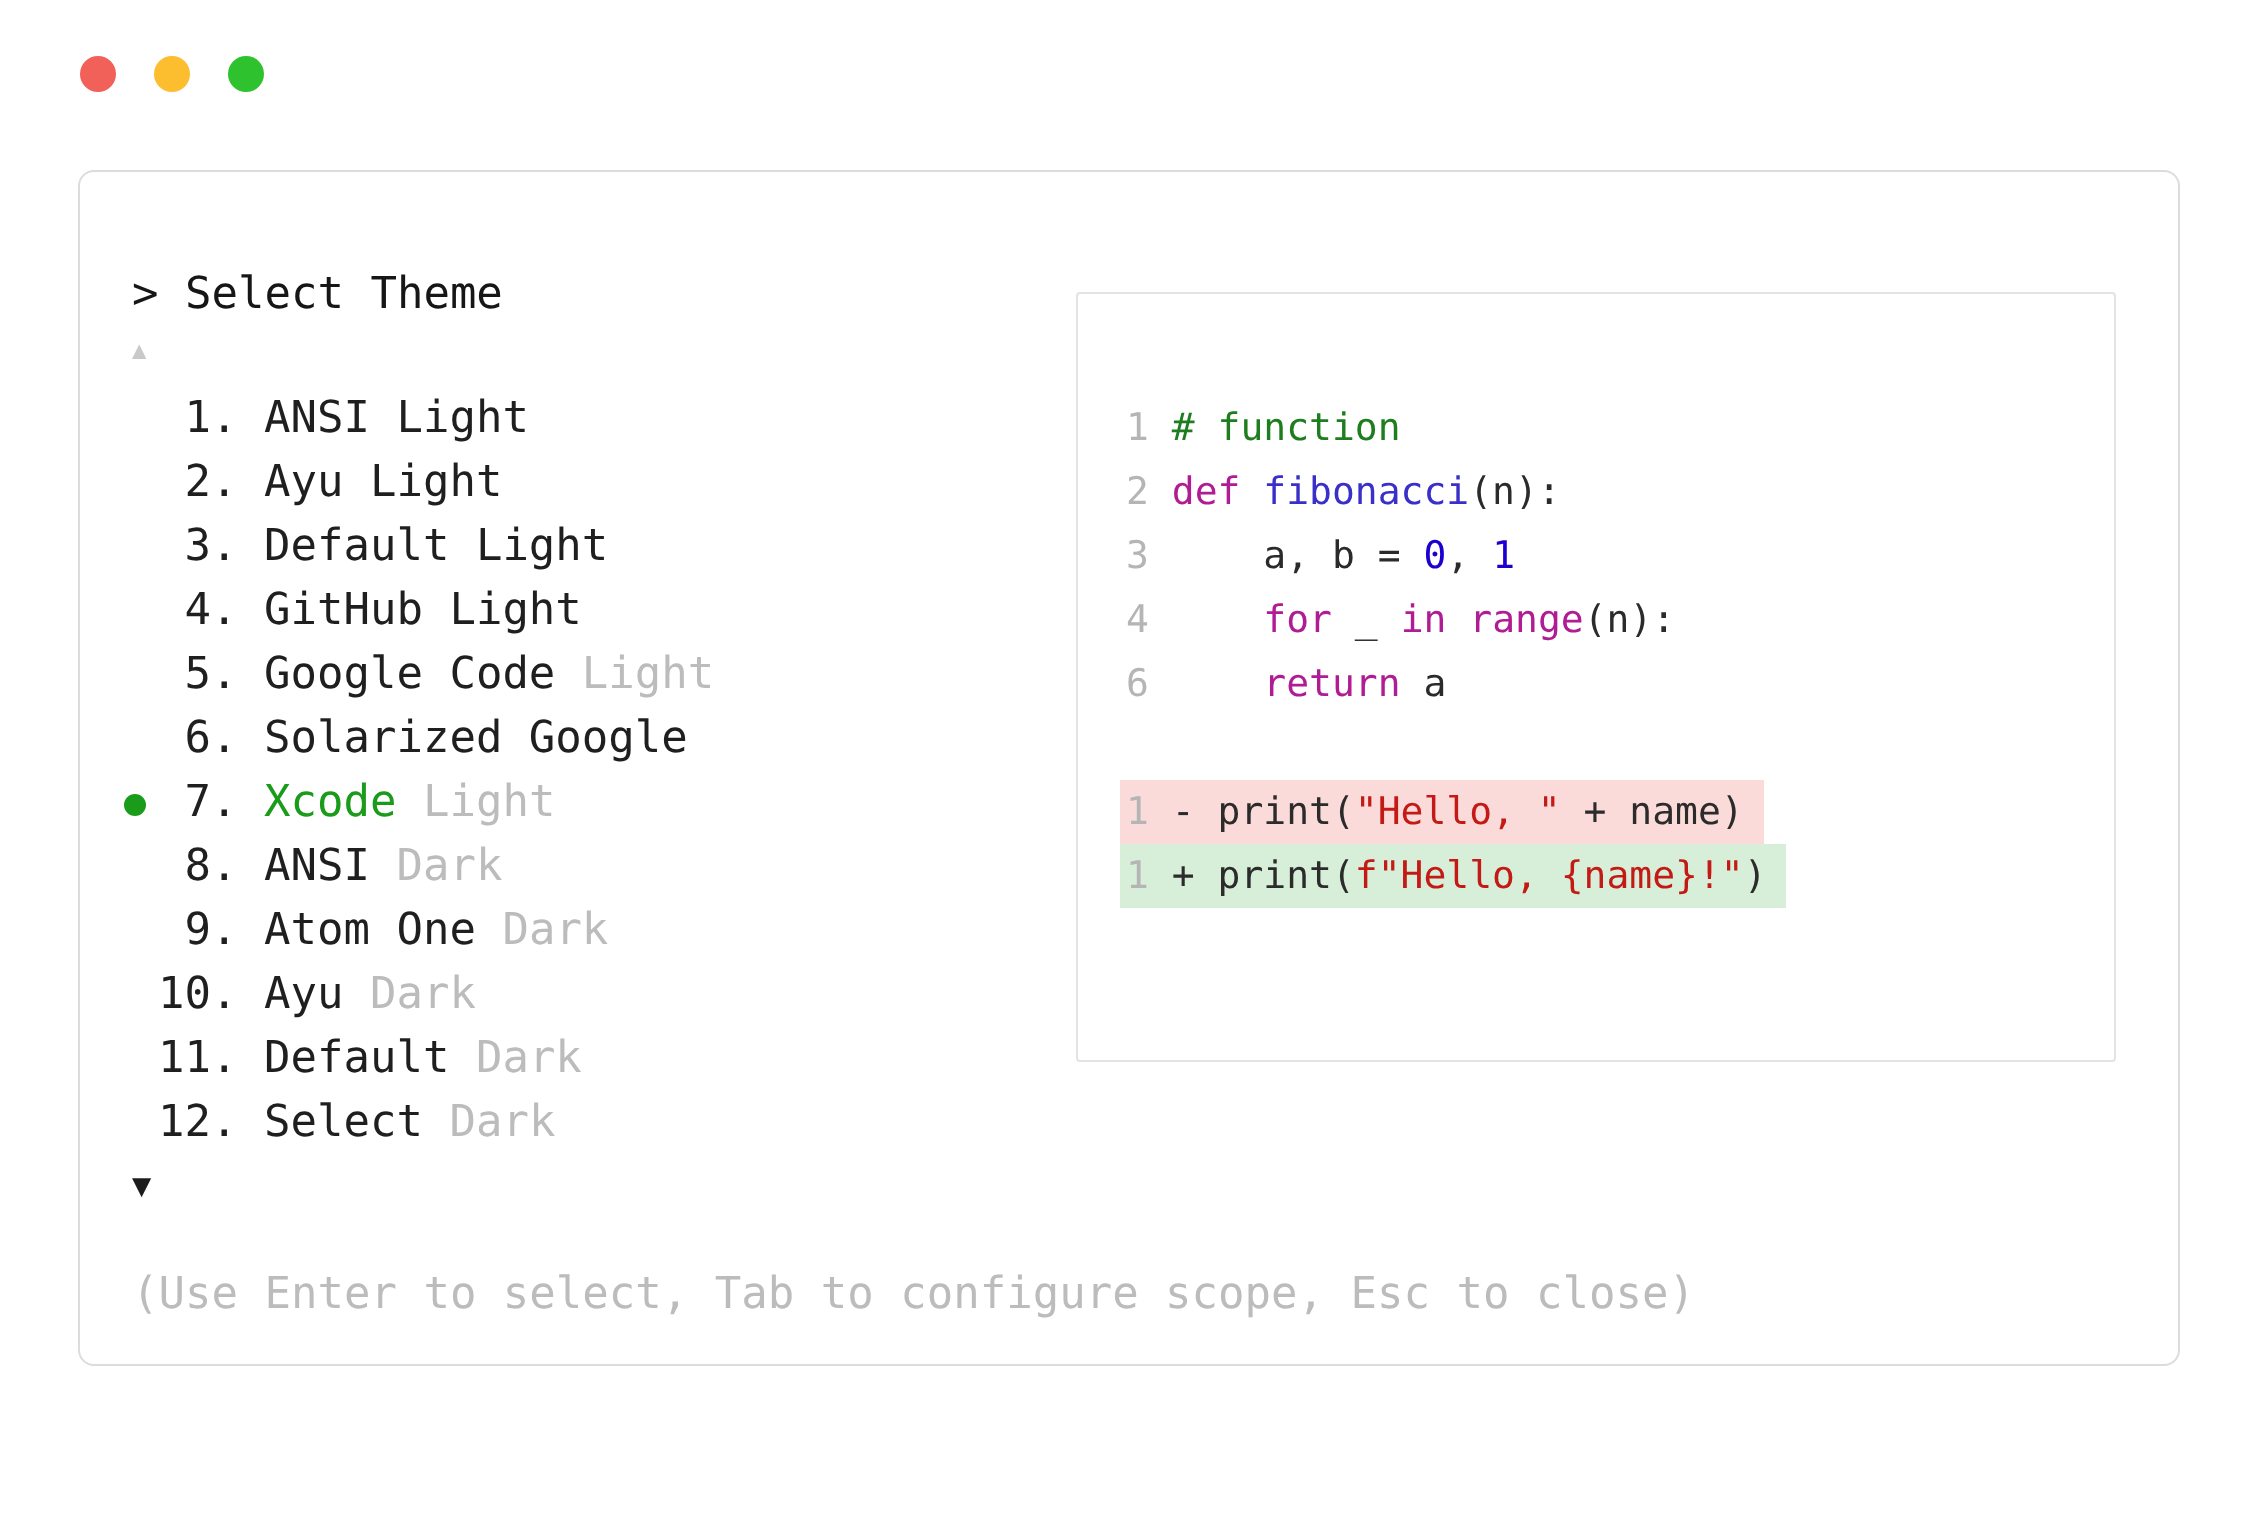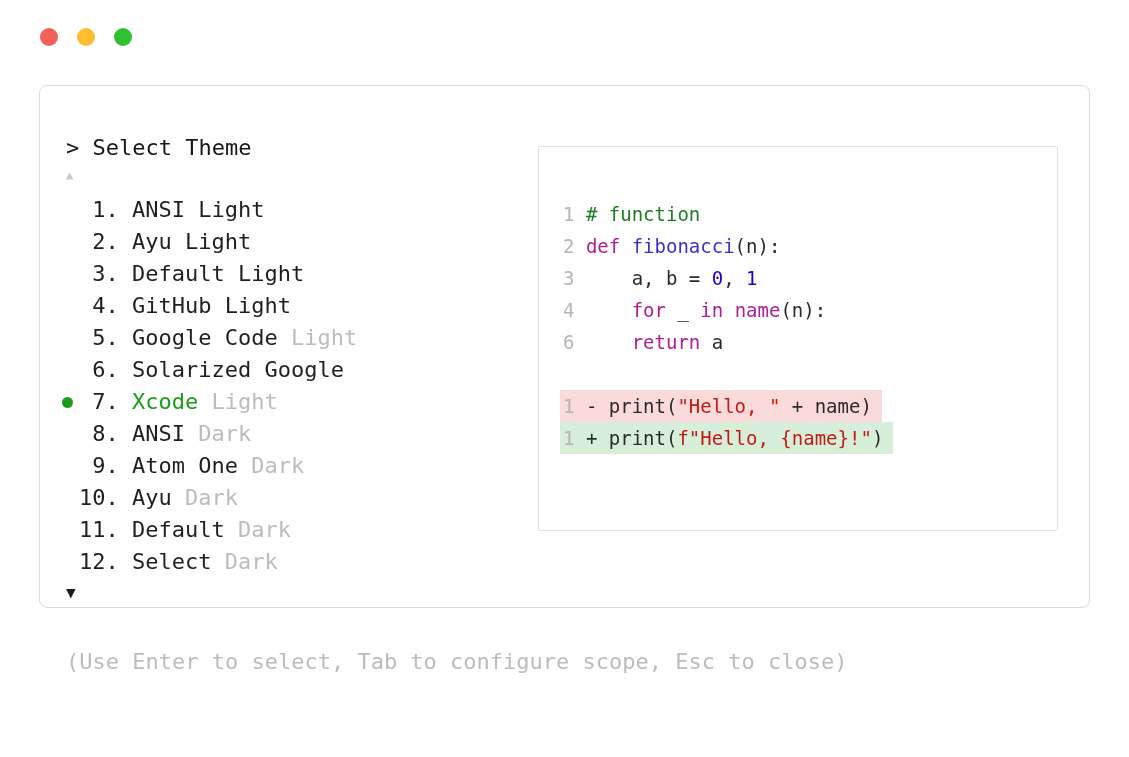--- a/index.html
+++ b/index.html
@@ -3,38 +3,38 @@
 <meta charset="utf-8">
 <style>
   html,body{margin:0;padding:0;background:#ffffff;}
   .page{width:1129px;height:757px;box-sizing:border-box;font-family:"DejaVu Sans Mono","Liberation Mono",monospace;color:#1f1f1f;overflow:hidden;}
   .traffic{display:flex;gap:19px;padding:28px 0 0 40px;}
   .dot{width:18px;height:18px;border-radius:50%;display:inline-block;}
   .dot.red{background:var(--light_red,#f2605a);}
   .dot.yellow{background:var(--light_yellow,#fcbd2f);}
   .dot.green{background:var(--light_green,#2ec22e);}
 
-  .panel{width:1051px;height:523px;margin:39px auto 0;background:#fff;border:1px solid var(--border,#dcdcdc);border-radius:8px;box-sizing:border-box;padding:46px 28px 0 26px;}
+  .panel{width:1051px;height:598px;margin:39px auto 0;background:#fff;border:1px solid var(--border,#dcdcdc);border-radius:8px;box-sizing:border-box;padding:46px 28px 0 26px;}
   .cols{display:flex;}
   .left{flex:0 0 472px;width:472px;}
   .right{flex:1;}
 
   .prompt,.preview-title{font-size:22px;line-height:32px;color:#161616;}
   .scroll-up{font-size:12px;line-height:22px;height:22px;color:#c9c9c9;}
   .scroll-down{font-size:16px;line-height:30px;height:30px;color:#1c1c1c;}
 
   .theme-list{margin-top:8px;font-size:22px;line-height:32px;}
   .theme-row{display:flex;align-items:center;height:32px;white-space:pre;cursor:default;}
   .bullet{display:inline-block;width:13px;height:32px;position:relative;}
   .bullet .dotmark{position:absolute;left:-4px;top:11px;width:11px;height:11px;border-radius:50%;background:var(--accent_green,#1a9c1a);}
   .num{white-space:pre;color:#1f1f1f;}
   .label.selected{color:var(--accent_green,#1a9c1a);}
   .suffix{color:var(--dim,#bcbcbc);white-space:pre;}
 
-  .help{margin-top:38px;font-size:22px;line-height:32px;color:var(--dim,#bcbcbc);white-space:pre;}
+  .help{margin-top:24px;font-size:22px;line-height:32px;color:var(--dim,#bcbcbc);white-space:pre;}
 
   .preview-box{margin-top:14px;width:520px;height:385px;box-sizing:border-box;border:1px solid var(--preview_border,#e3e3e3);border-radius:2px;padding:51px 14px 0 24px;font-size:19px;line-height:32px;color:#2b2b2b;overflow:hidden;}
   .code-line{height:32px;white-space:pre;}
   .code-gap{height:32px;}
   .diff-row{height:32px;white-space:pre;}
   .diff{display:inline-block;height:32px;padding:0 10px 0 3px;margin-left:-3px;}
   .diff-removed{background:var(--removed_bg,#fbdada);}
   .diff-added{background:var(--added_bg,#d7efd9);}
 
   .gutter{color:var(--gutter,#b5b5b5);}
@@ -78,21 +78,21 @@
           </div>
         <div class="scroll-down">▼</div>
       </div>
 
       <div class="right">
         <div class="preview-box">
           <div id="code-lines">
               <div class="code-line"><span class="gutter">1 </span><span class="tok-comment"># function</span></div>
               <div class="code-line"><span class="gutter">2 </span><span class="tok-kw">def </span><span class="tok-fn">fibonacci</span><span class="tok-plain">(n):</span></div>
               <div class="code-line"><span class="gutter">3 </span><span class="tok-plain">    a, b = </span><span class="tok-num">0</span><span class="tok-plain">, </span><span class="tok-num">1</span></div>
-              <div class="code-line"><span class="gutter">4 </span><span class="tok-plain">    </span><span class="tok-kw">for</span><span class="tok-plain"> _ </span><span class="tok-kw">in</span><span class="tok-plain"> </span><span class="tok-kw">name</span><span class="tok-plain">(n):</span></div>
+              <div class="code-line"><span class="gutter">4 </span><span class="tok-plain">    </span><span class="tok-kw">for</span><span class="tok-plain"> _ </span><span class="tok-kw">in</span><span class="tok-plain"> </span><span class="tok-kw">range</span><span class="tok-plain">(n):</span></div>
               <div class="code-line"><span class="gutter">6 </span><span class="tok-plain">    </span><span class="tok-kw">return</span><span class="tok-plain"> a</span></div>
             </div>
           <div class="code-gap"></div>
           <div id="diff-lines">
               <div class="diff-row"><span class="diff diff-removed"><span class="gutter">1 </span><span class="tok-plain">- print(</span><span class="tok-str">"Hello, "</span><span class="tok-plain"> + name)</span></span></div>
               <div class="diff-row"><span class="diff diff-added"><span class="gutter">1 </span><span class="tok-plain">+ print(</span><span class="tok-str">f"Hello, {name}!"</span><span class="tok-plain">)</span></span></div>
             </div>
         </div>
       </div>
 

